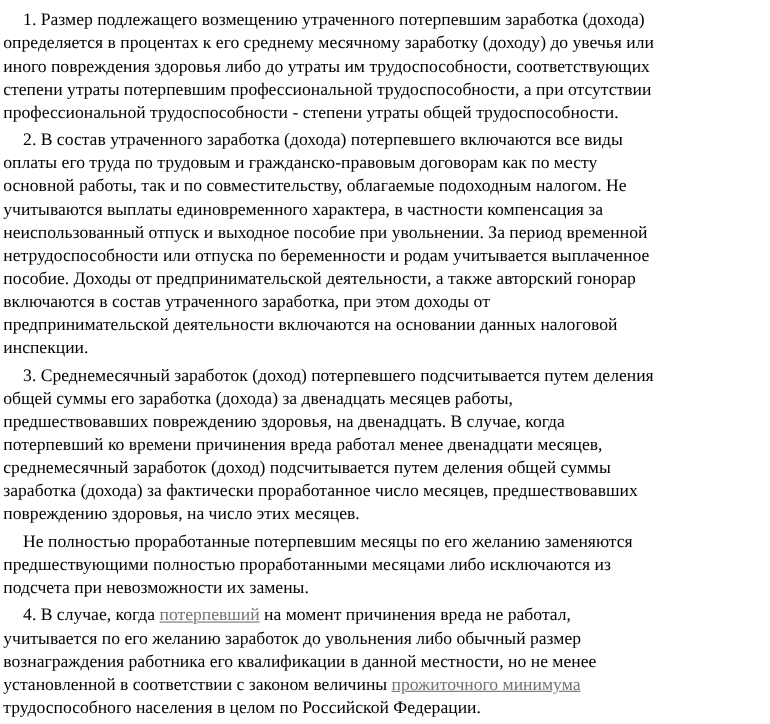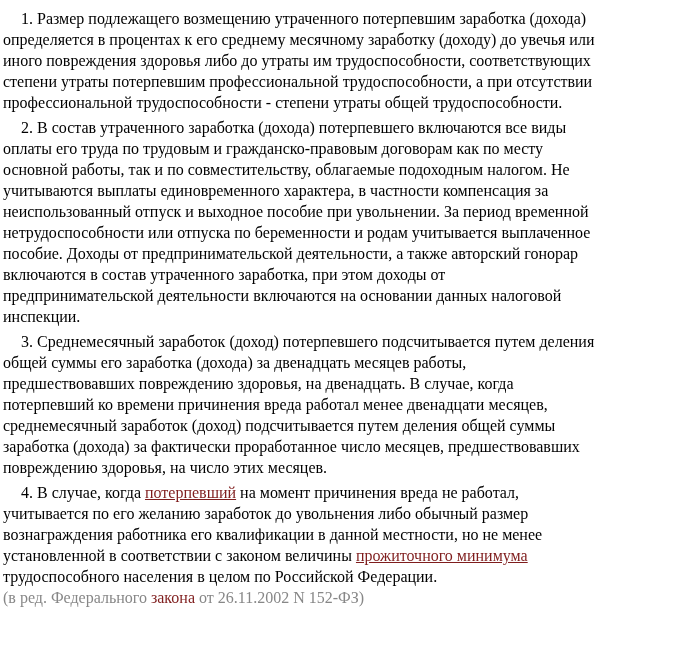--- a/index.html
+++ b/index.html
@@ -28,39 +28,40 @@
   }
   .para.no-gap {
     margin-bottom: 0;
   }
   .amendment {
     margin: 0;
     text-indent: 0;
     color: #878787;
   }
   a.link {
-    color: #7f1d1d;
+    color: #737373;
     text-decoration: underline;
     cursor: pointer;
     margin-top: 12px;
   }
   a.link.plain {
     text-decoration: none;
   }
 </style>
 </head>
 <body>
 
 <div class="doc">
 
   <p class="para"><span>1. Размер подлежащего возмещению утраченного потерпевшим заработка (дохода) определяется в процентах к его среднему месячному заработку (доходу) до увечья или иного повреждения здоровья либо до утраты им трудоспособности, соответствующих степени утраты потерпевшим профессиональной трудоспособности, а при отсутствии профессиональной трудоспособности - степени утраты общей трудоспособности.</span></p>
 
   <p class="para"><span>2. В состав утраченного заработка (дохода) потерпевшего включаются все виды оплаты его труда по трудовым и гражданско-правовым договорам как по месту основной работы, так и по совместительству, облагаемые подоходным налогом. Не учитываются выплаты единовременного характера, в частности компенсация за неиспользованный отпуск и выходное пособие при увольнении. За период временной нетрудоспособности или отпуска по беременности и родам учитывается выплаченное пособие. Доходы от предпринимательской деятельности, а также авторский гонорар включаются в состав утраченного заработка, при этом доходы от предпринимательской деятельности включаются на основании данных налоговой инспекции.</span></p>
 
 
   <p class="para"><span>3. Среднемесячный заработок (доход) потерпевшего подсчитывается путем деления общей суммы его заработка (дохода) за двенадцать месяцев работы, предшествовавших повреждению здоровья, на двенадцать. В случае, когда потерпевший ко времени причинения вреда работал менее двенадцати месяцев, среднемесячный заработок (доход) подсчитывается путем деления общей суммы заработка (дохода) за фактически проработанное число месяцев, предшествовавших повреждению здоровья, на число этих месяцев.</span></p>
 
+  <p class="para"><span>Не полностью проработанные потерпевшим месяцы по его желанию заменяются предшествующими полностью проработанными месяцами либо исключаются из подсчета при невозможности их замены.</span></p>
 
   <p class="para no-gap"><span>4. В случае, когда </span><a href="#" class="link">потерпевший</a><span> на момент причинения вреда не работал, учитывается по его желанию заработок до увольнения либо обычный размер вознаграждения работника его квалификации в данной местности, но не менее установленной в соответствии с законом величины </span><a href="#" class="link">прожиточного минимума</a><span> трудоспособного населения в целом по Российской Федерации.</span></p>
 
   <p class="para amendment"><span>(в ред. Федерального </span><a href="#" class="link plain">закона</a><span> от 26.11.2002 N 152-ФЗ)</span></p>
 
 </div>
 
 </body></html>

